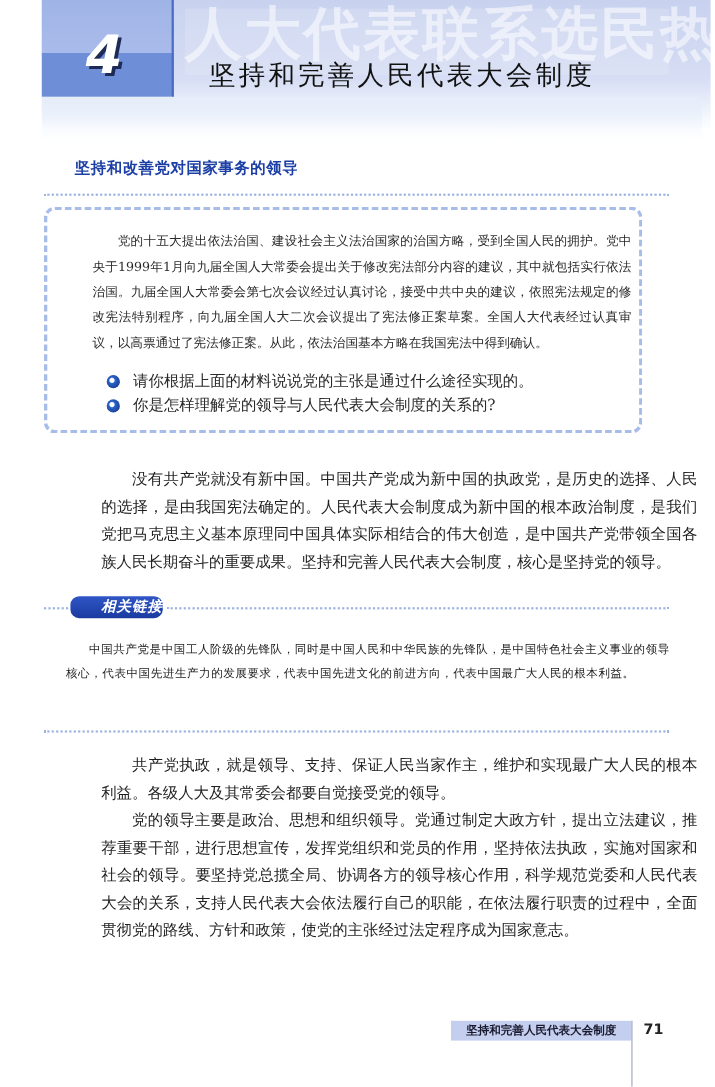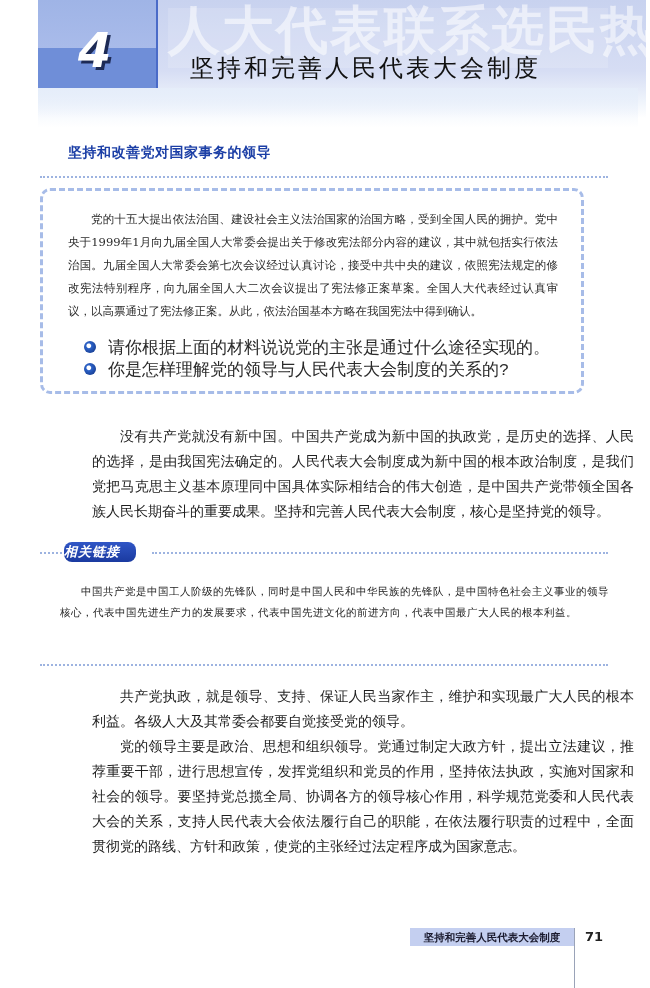--- a/index.html
+++ b/index.html
@@ -43,41 +43,41 @@
     position: absolute; left: 68px; top: 144px; font-family: "DejaVu Sans", sans-serif;
     font-size: 14px; font-weight: bold; color: #1c3fa6; letter-spacing: 0.5px; text-align: right;
   }
   .dots-line { position: absolute; height: 0; border-top: 2px dotted #9db3e0; }
   
   .inquiry-box {
     position: absolute; left: 40px; top: 188px; width: 538px; height: 200px;
     border: 3px dashed #a7bce8; border-radius: 10px;
   }
   .inquiry-text {
-    position: absolute; left: 68px; top: 208px; width: 490px; font-size: 11.5px;
+    position: absolute; left: 84px; top: 208px; width: 490px; font-size: 11.5px;
     line-height: 23px; text-indent: 2em; color: #2a2a2a; text-align: justify;
   }
-  .q-list { position: absolute; left: 84px; top: 336px; font-size: 17px; color: #2a2a2a; font-family: Liberation Mono, monospace; }
+  .q-list { position: absolute; left: 97px; top: 336px; font-size: 14px; color: #2a2a2a; }
   .q-item { display: flex; align-items: center; height: 22px; }
   .q-bullet {
     width: 12px; height: 12px; border-radius: 50%; margin-right: 12px;
     background: radial-gradient(circle at 40% 40%, #ffffff 0 18%, #2c62c8 28%, #0f2f7c 100%);
   }
   
   .body-para {
     position: absolute; left: 60px; width: 542px; font-size: 14px; line-height: 25px;
     color: #1f1f1f; text-align: justify; margin-left: 32px;
   }
   .indent { text-indent: 2em; }
   
   .rel-badge {
-    position: absolute; left: 64px; top: 542px; width: 72px; height: 20px; border-radius: 8px;
+    position: absolute; left: 64px; top: 542px; width: 84px; height: 20px; border-radius: 8px;
     background: linear-gradient(to bottom, #3056c6, #1a3aa0); color: #ffffff;
-    font-family: Liberation Sans, sans-serif; font-size: 13px; font-weight: bold; font-style: italic;
-    text-align: left; line-height: 20px; letter-spacing: 1px;
+    font-family: Liberation Mono, monospace; font-size: 13px; font-weight: bold; font-style: italic;
+    text-align: right; line-height: 20px; letter-spacing: 1px;
   }
   .rel-text {
     position: absolute; left: 60px; top: 582px; width: 550px; font-size: 10.5px; line-height: 21px;
     color: #222; text-indent: 2em; letter-spacing: 0.5px; font-family: Liberation Mono, monospace;
   }
   
   .footer-label {
     position: absolute; left: 410px; top: 928px; width: 164px; height: 18px; background: #c4cff0;
     font-family: "DejaVu Sans", sans-serif; font-size: 10.5px; font-weight: bold; color: #1a1a2e;
     text-align: center; line-height: 18px;

